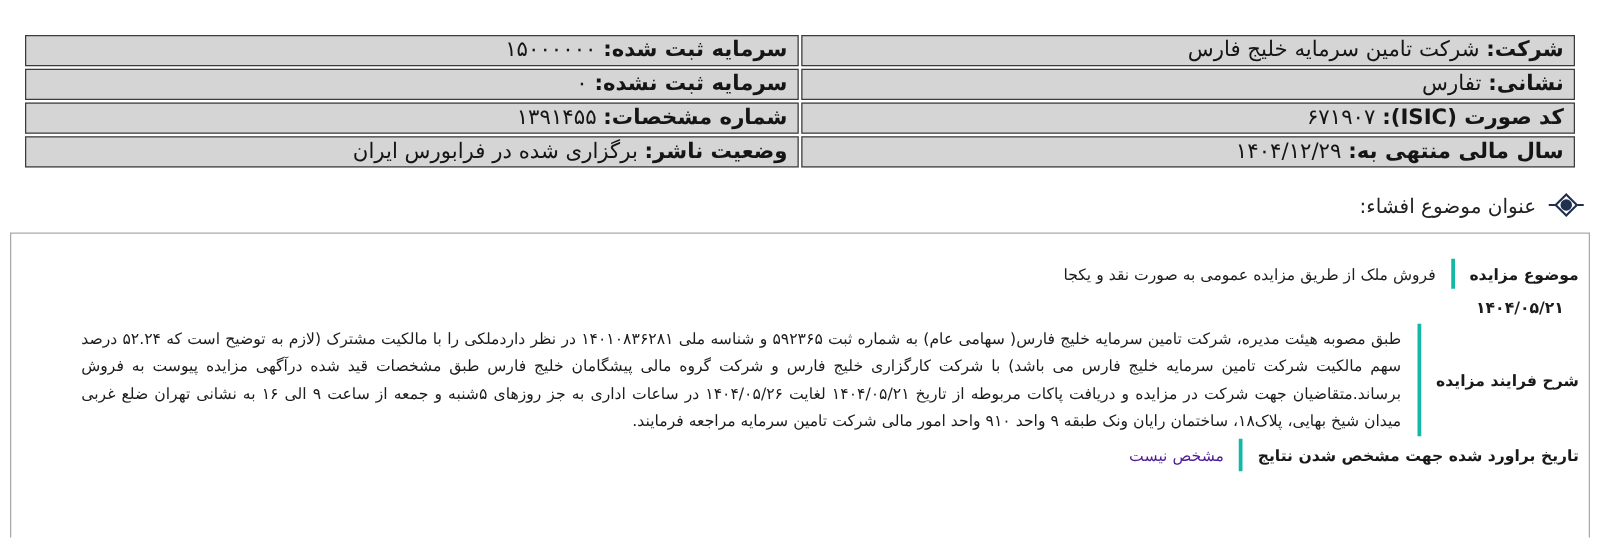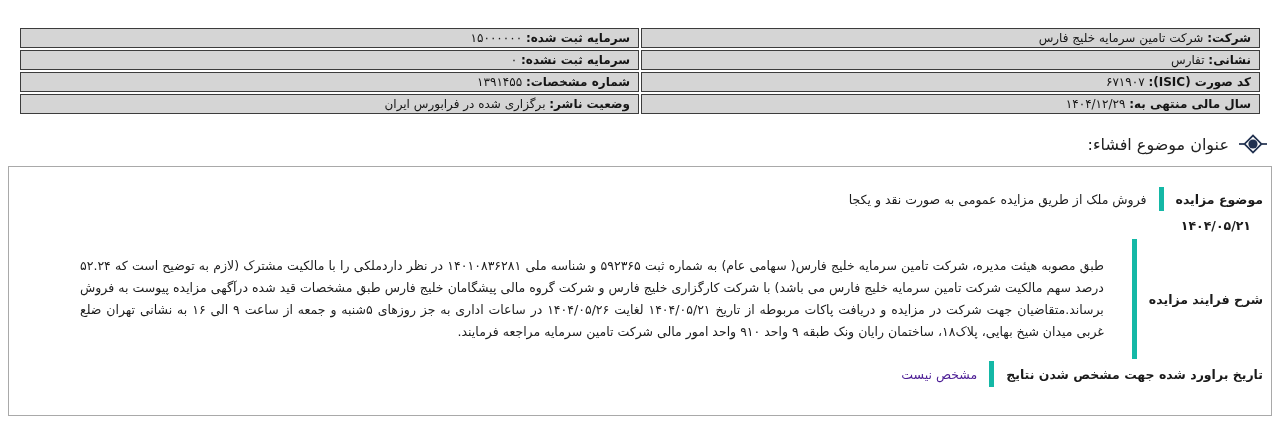--- a/index.html
+++ b/index.html
@@ -12,21 +12,21 @@
   }
 
   
   .info-table {
     border-collapse: separate; border-spacing: 2px;
     margin: 26px 18px 0; width: 1244px; table-layout: fixed;
   }
   .info-table td {
     background: #d5d5d5; border: 1px solid #3c3c3c;
     padding: 1px 8px 2px; height: 20px;
-    font-size: 12px; white-space: nowrap; overflow: hidden;
+    font-size: 17px; white-space: nowrap; overflow: hidden;
   }
   .info-table b { font-weight: bold; }
   .info-table .val { font-weight: normal; }
 
   
   .header-line {
     display: flex; align-items: center; gap: 7px;
     margin: 12px 10px 0; height: 32px;
   }
   .hdr-icon { width: 34px; height: 30px; flex: 0 0 auto; display: flex; align-items: center; justify-content: center; }
@@ -37,34 +37,34 @@
   .details-box {
     margin: 6px 8px 0; height: 250px;
     border: 1px solid #a9a9a9; background: #fff;
     padding: 20px 8px 0 55px;
   }
   .d-row { display: flex; align-items: stretch; }
   .d-row + .d-row { margin-top: 2px; }
   .d-label {
     font-weight: bold; font-size: 12.5px; color: #1a1a1a;
     display: flex; align-items: center;
-    padding-left: 12px; border-left: 5px solid #14b8a6;
+    padding-left: 12px; border-left: 3px solid #14b8a6;
     white-space: nowrap;
     text-align: right;
   }
   .d-value {
     flex: 1; display: flex; align-items: center; justify-content: flex-start;
     padding-right: 12px; font-size: 12.5px; color: #1c1c1c;
   }
   .row-subject, .row-date { min-height: 24px; }
   .row-date .d-value { font-weight: bold; }
   .row-desc { margin-top: 6px; min-height: 90px; }
   .row-desc .d-value { align-items: flex-start; }
   .desc {
-    margin: 16px; width: 100%;
+    margin: 1px; width: 100%;
     font-size: 12.5px; line-height: 22px;
     text-align: justify; color: #1c1c1c;
   }
   .row-results { margin-top: 9px; min-height: 26px; }
   .row-results .d-value { color: #4c1d95; }
 </style>
 </head>
 <body>
 
 <table class="info-table">

